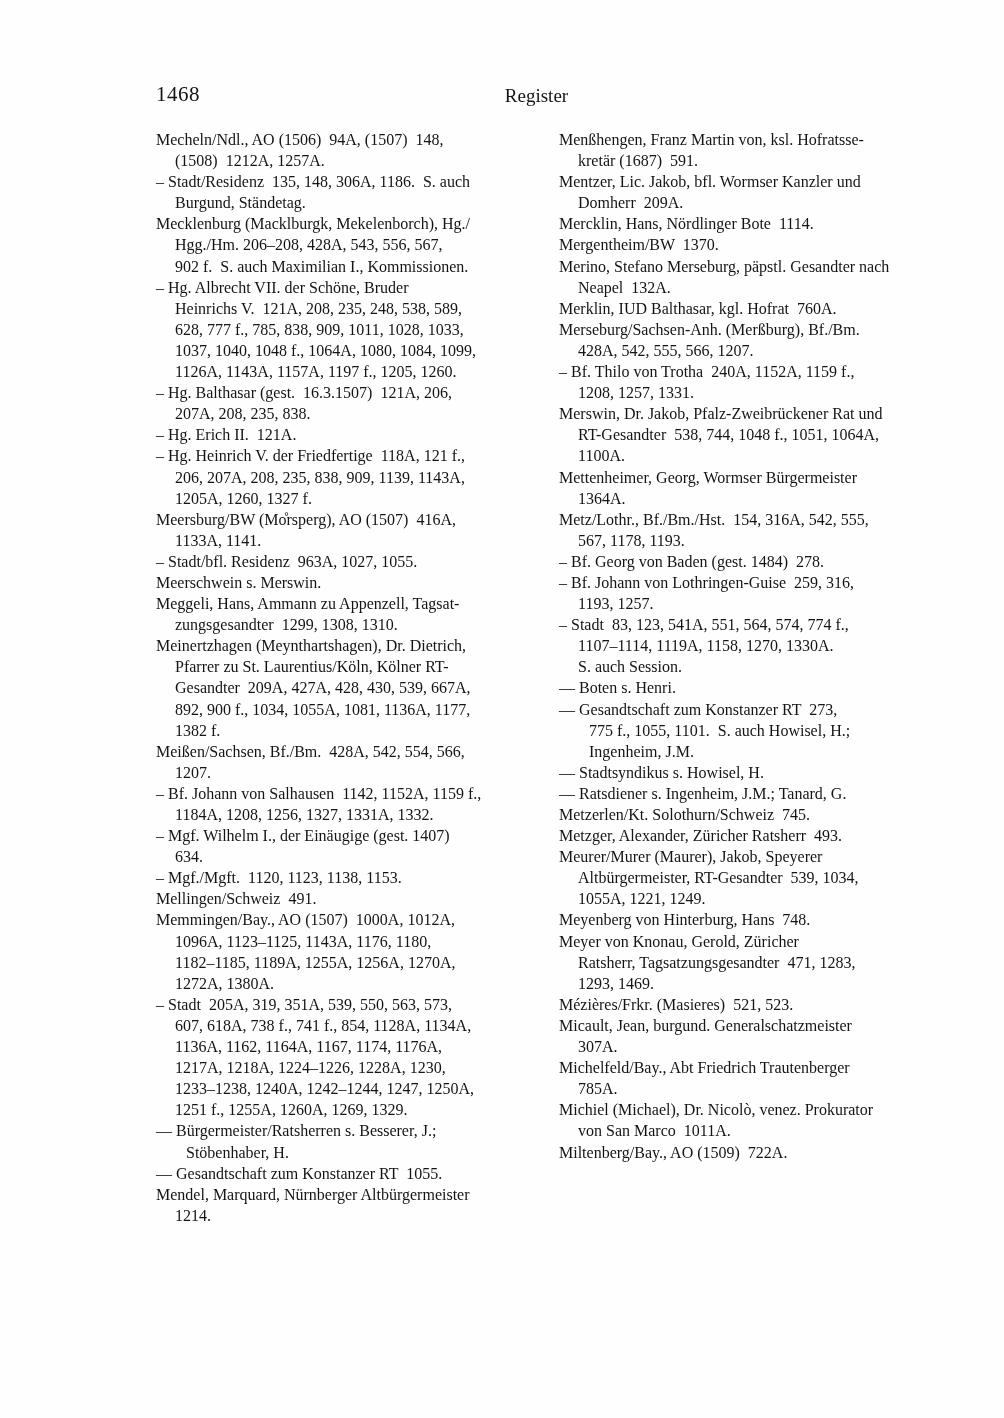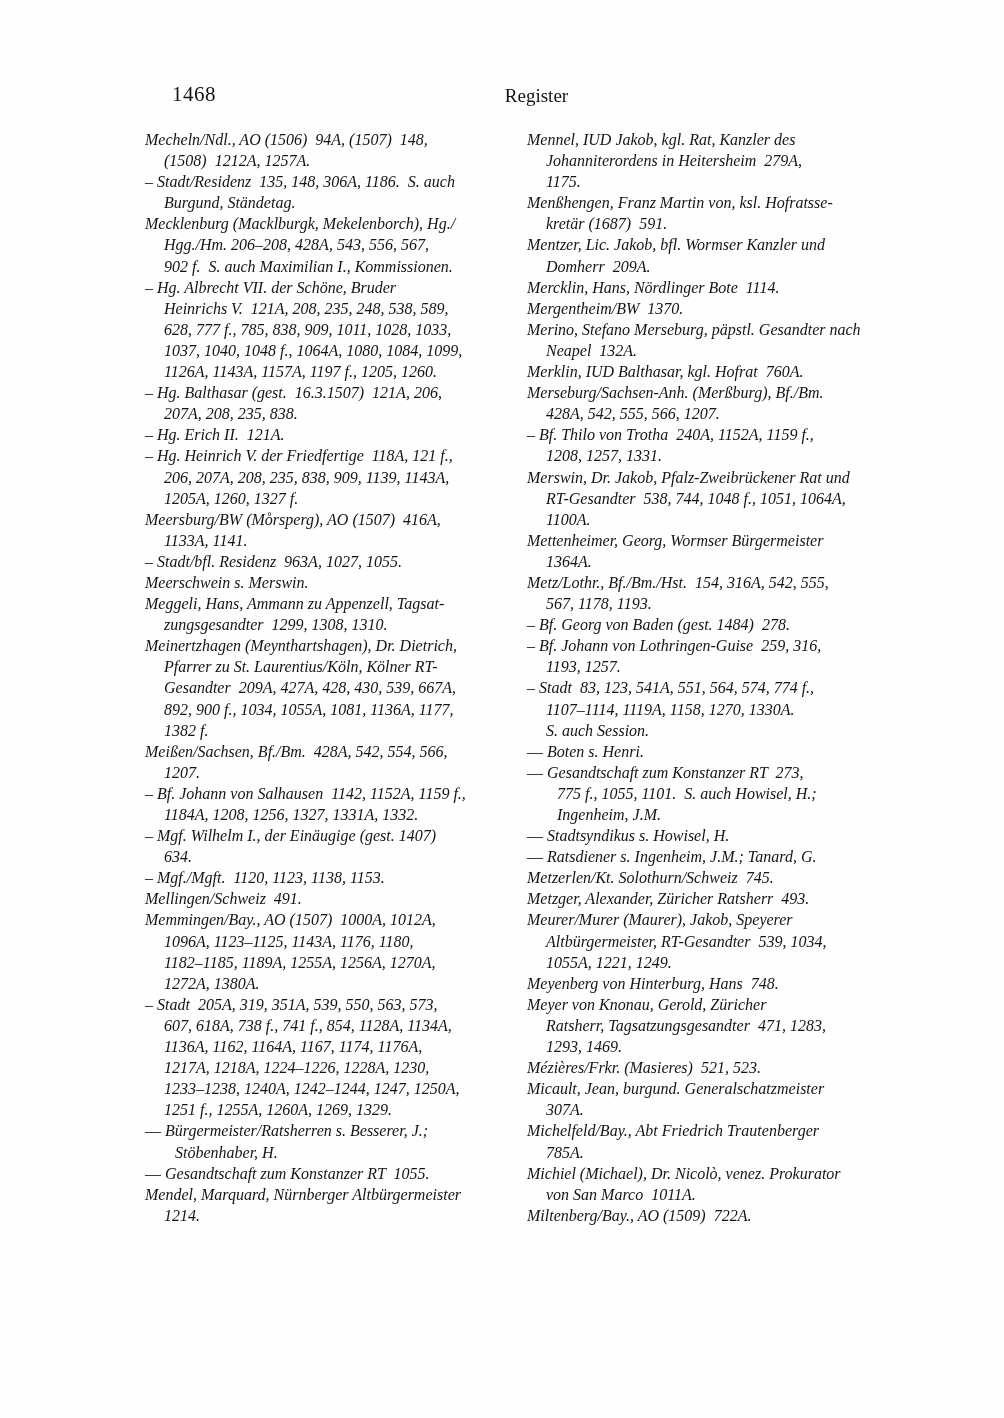--- a/index.html
+++ b/index.html
@@ -18,43 +18,42 @@
   }
   .page-header {
     position: absolute;
     top: 82px;
     left: 156px;
     width: 761px;
     height: 26px;
   }
   .page-number {
     position: absolute;
-    left: 16px;
+    left: 0;
     top: 0;
     font-size: 21px;
     line-height: 24px;
     letter-spacing: 0.5px;
   }
   .running-title {
     position: absolute;
     left: 0;
     right: 0;
     top: 3px;
     text-align: center;
     font-size: 19px;
     line-height: 22px;
   }
   .columns {
     position: absolute;
-    left: 145px;
+    left: 156px;
     top: 129px;
     width: 762px;
     display: flex;
-    gap: 10px;
-    font-style: italic;
+    gap: 31px;
   }
   .col {
     width: 372px;
     flex: 0 0 372px;
     font-size: 16px;
     line-height: 21.1px;
   }
   .entry {
     white-space: pre;
     padding-left: 19px;
@@ -122,23 +121,20 @@
 1217A, 1218A, 1224–1226, 1228A, 1230,
 1233–1238, 1240A, 1242–1244, 1247, 1250A,
 1251 f., 1255A, 1260A, 1269, 1329.</div>
         <div class="entry l2">–– Bürgermeister/Ratsherren s. Besserer, J.;
 Stöbenhaber, H.</div>
         <div class="entry l2">–– Gesandtschaft zum Konstanzer RT  1055.</div>
         <div class="entry l0">Mendel, Marquard, Nürnberger Altbürgermeister
 1214.</div>
       </div>
     <div class="col" id="col-right">
-        <div class="entry l0">Mennel, IUD Jakob, kgl. Rat, Kanzler des
-Johanniterordens in Heitersheim  279A,
-1175.</div>
         <div class="entry l0">Menßhengen, Franz Martin von, ksl. Hofratsse-
 kretär (1687)  591.</div>
         <div class="entry l0">Mentzer, Lic. Jakob, bfl. Wormser Kanzler und
 Domherr  209A.</div>
         <div class="entry l0">Mercklin, Hans, Nördlinger Bote  1114.</div>
         <div class="entry l0">Mergentheim/BW  1370.</div>
         <div class="entry l0">Merino, Stefano Merseburg, päpstl. Gesandter nach
 Neapel  132A.</div>
         <div class="entry l0">Merklin, IUD Balthasar, kgl. Hofrat  760A.</div>
         <div class="entry l0">Merseburg/Sachsen-Anh. (Merßburg), Bf./Bm.

